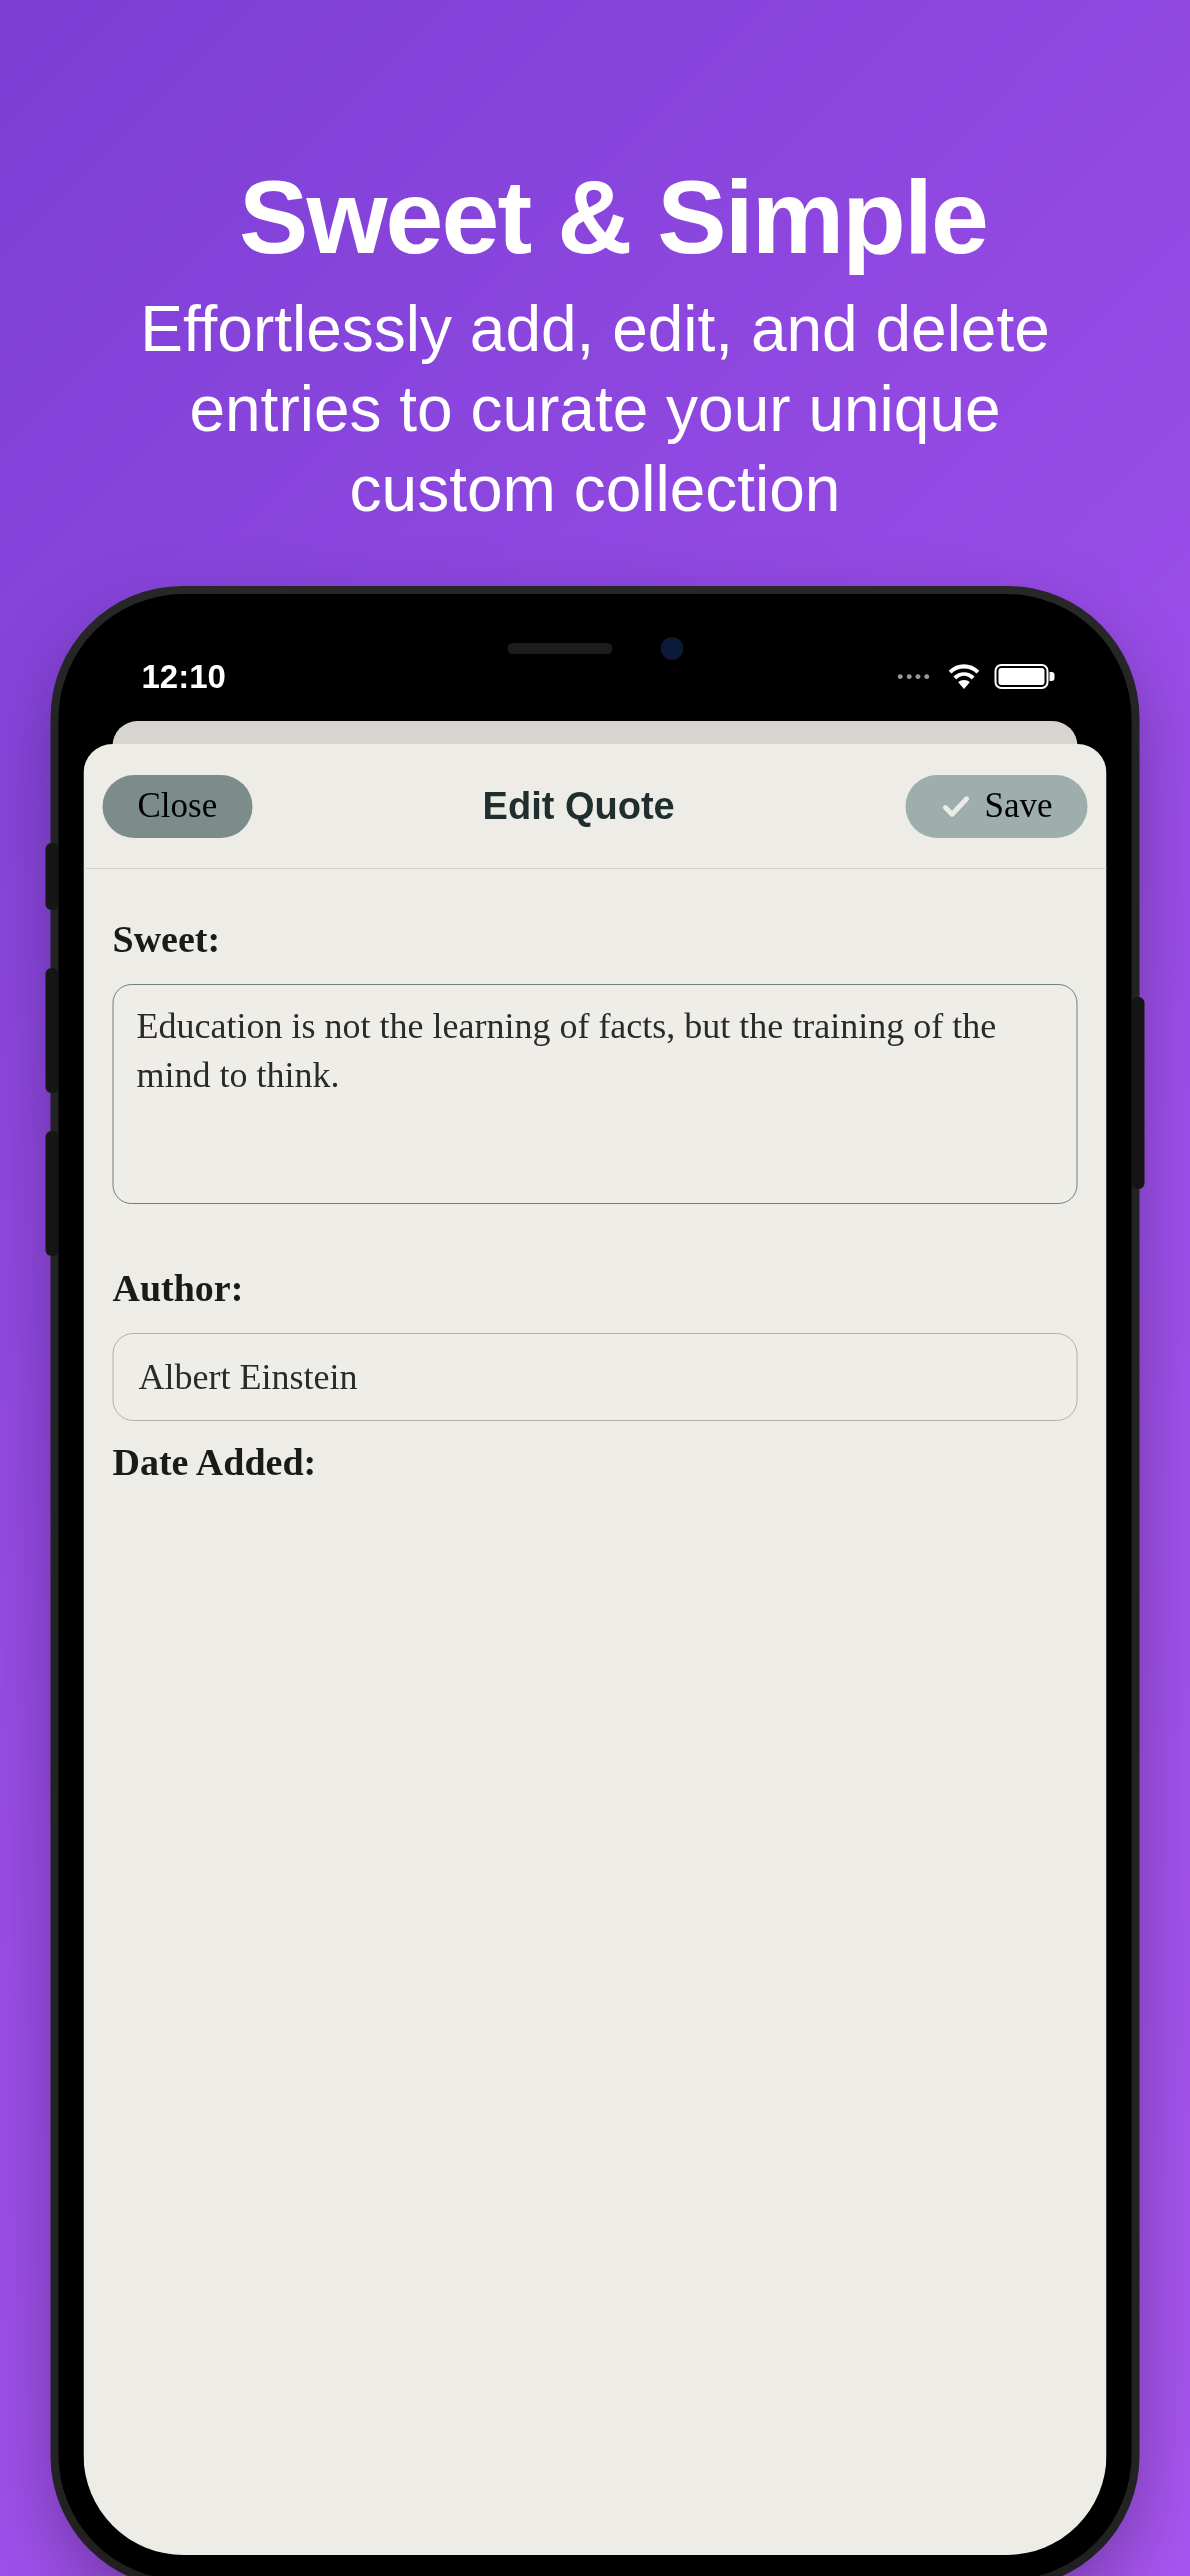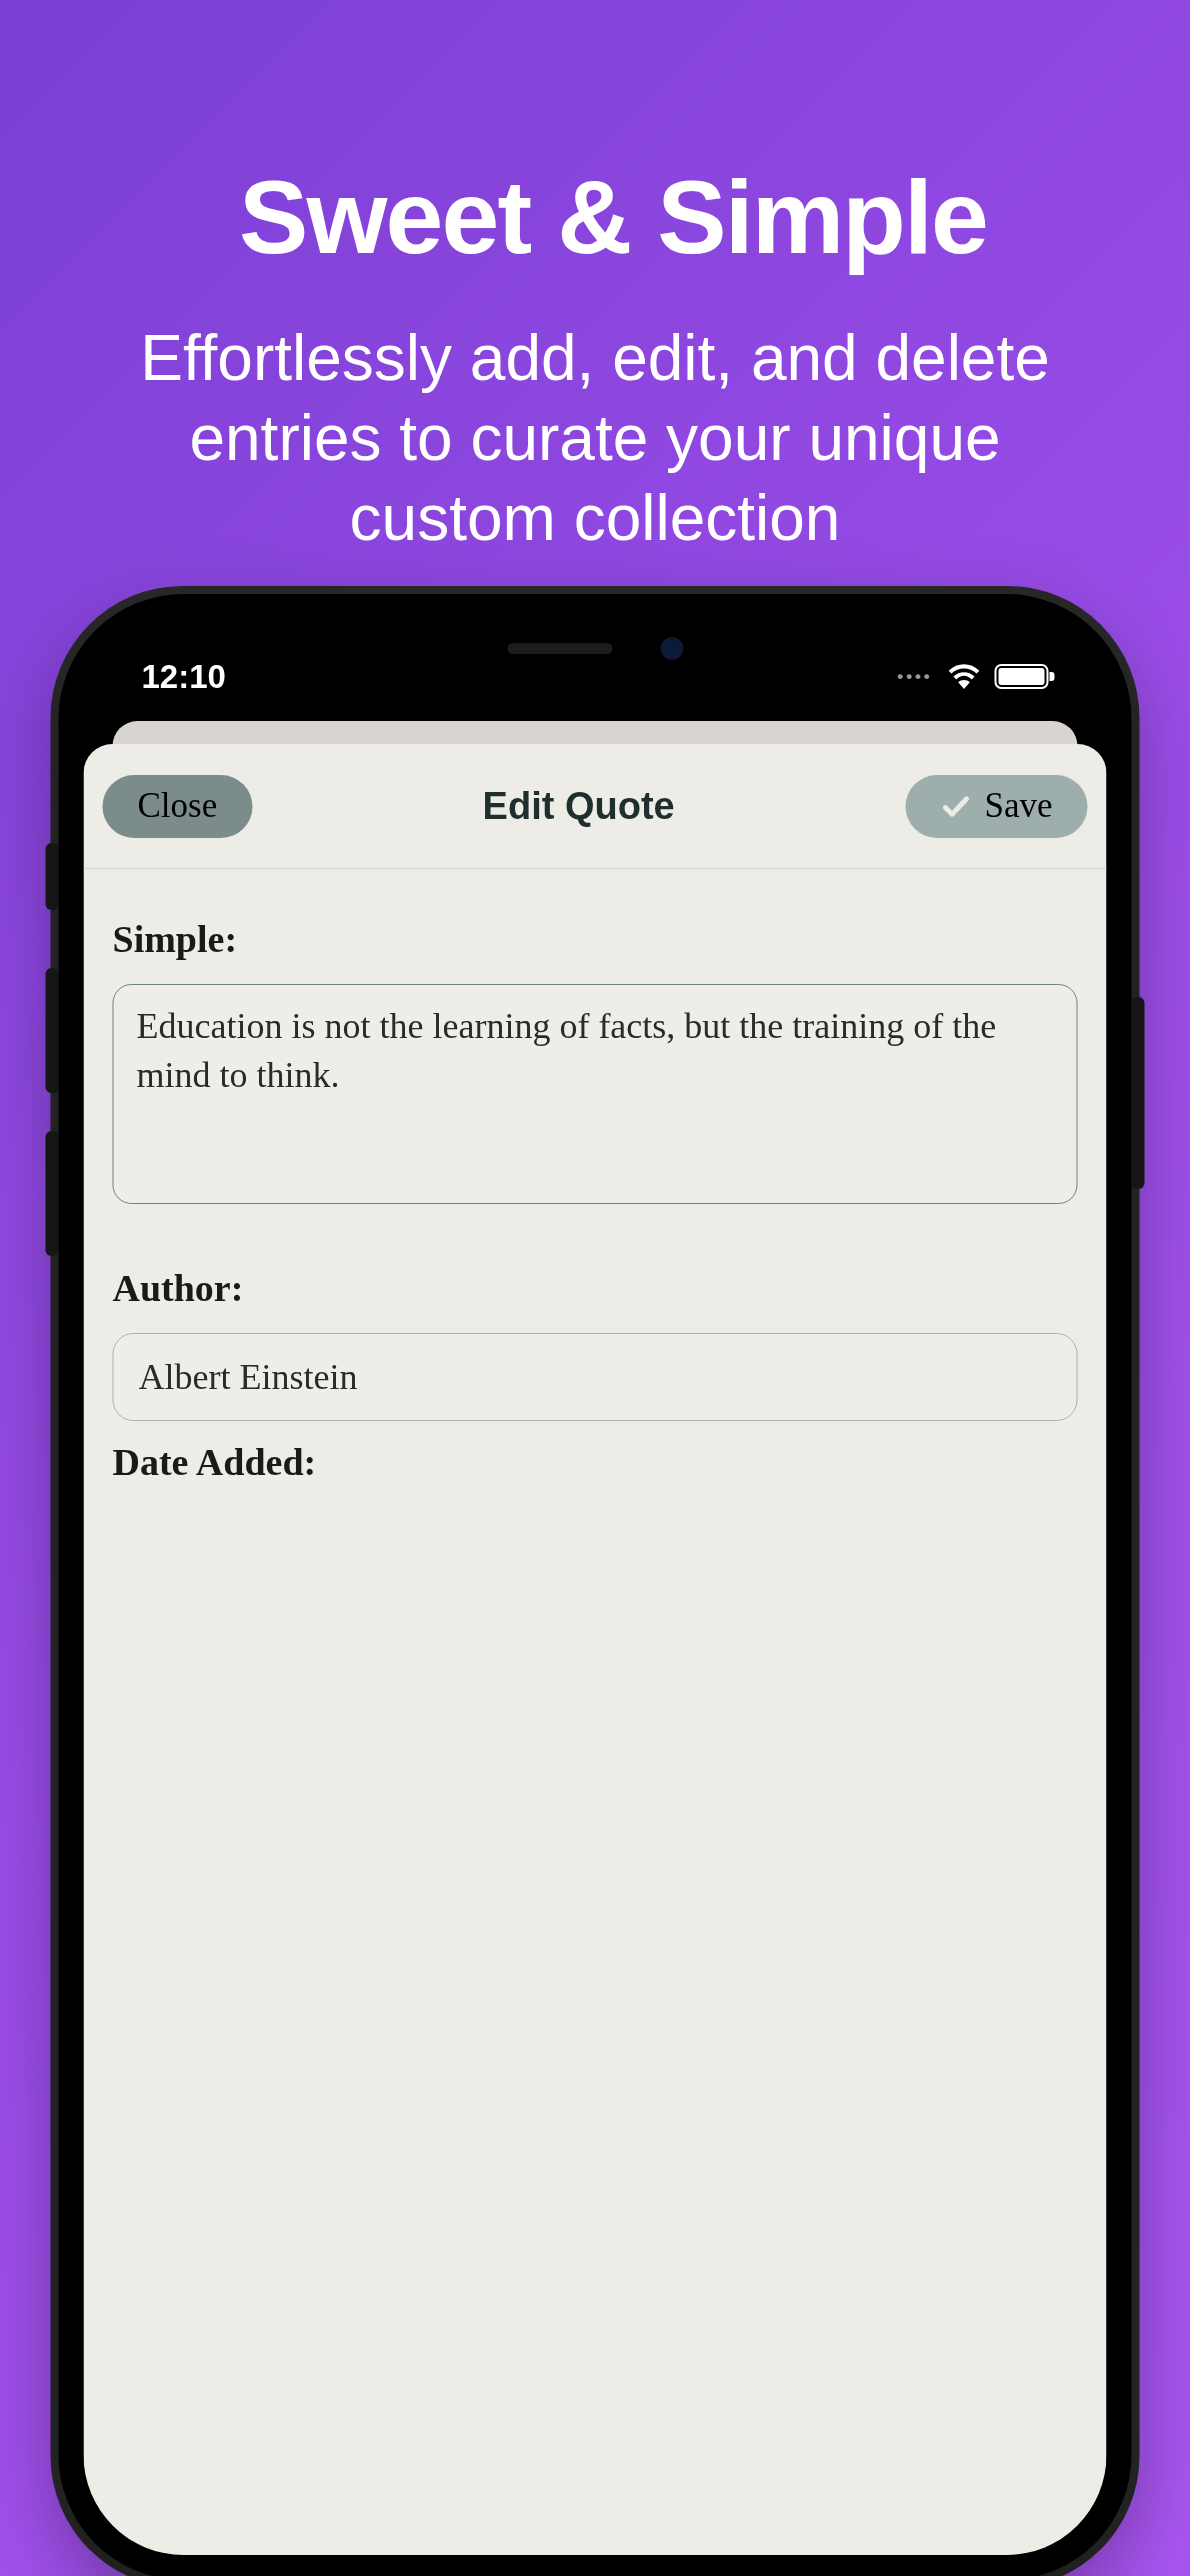--- a/index.html
+++ b/index.html
@@ -16,21 +16,21 @@
 .promo-header {
   text-align: center;
   color: #fff;
   padding-top: 158px;
 }
 
 .promo-title {
   font-size: 104px;
   font-weight: 800;
   letter-spacing: -1.9px;
-  margin-bottom: 41px;
+  margin-bottom: 12px;
   padding-left: 36px;
 }
 
 .promo-subtitle {
   font-size: 64px;
   font-weight: 400;
   line-height: 1.25;
   padding: 0 86px;
 }
 
@@ -344,21 +344,21 @@
               <svg width="31" height="31" viewBox="0 0 32 32">
                 <path d="M5 17 L12 24 L27 8" stroke="#ecece6" stroke-width="5" fill="none" stroke-linecap="round" stroke-linejoin="round"></path>
               </svg>
             </span>
             <span>Save</span>
           </button>
         </div>
 
         <div class="content">
 
-          <div class="field-label">Simple:</div>
+          <div class="field-label">Sweet:</div>
           <textarea class="quote-textarea" style="">Education is not the learning of facts, but the training of the mind to think.</textarea>
 
           <div class="field-label author-l">Author:</div>
           <input class="author-input" type="text" value="Albert Einstein" style="">
 
           <div class="field-label">Date Added:</div>
 
 
         </div>
 

